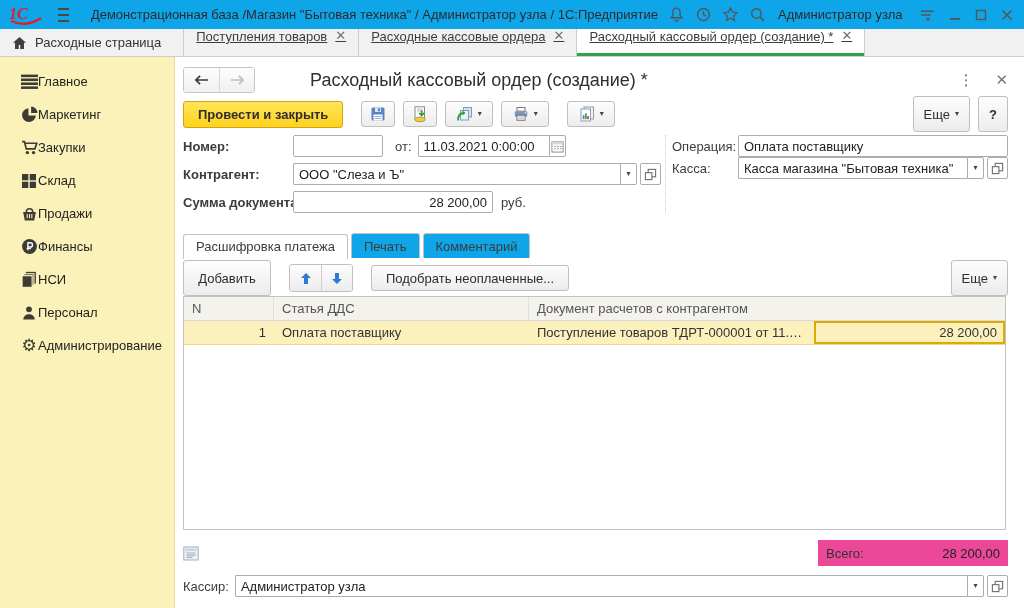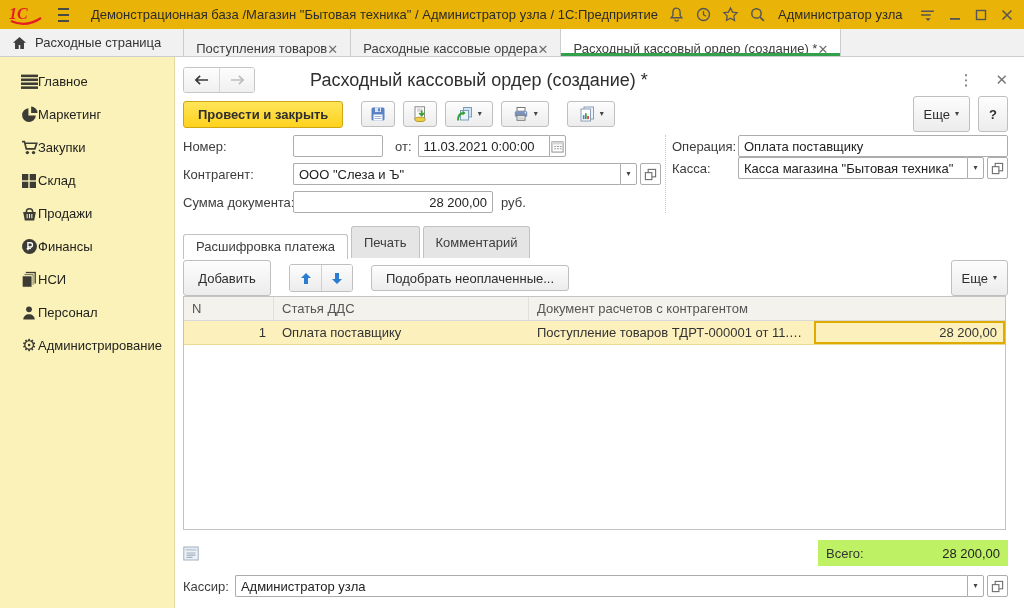--- a/index.html
+++ b/index.html
@@ -1,34 +1,34 @@
 <!DOCTYPE html>
 <html><head>
 <meta charset="utf-8">
 <style>
   * { margin:0; padding:0; box-sizing:border-box; }
   html,body { width:1024px; height:608px; }
   body { font-family:"Liberation Sans", sans-serif; font-size:13px; color:#333; background:#fff; }
   .app { width:1024px; height:608px; display:flex; flex-direction:column; overflow:hidden; }
 
   
-  .titlebar { height:29px; background:#eab308; display:flex; align-items:center; padding:0 10px 0 8px; flex:none; }
+  .titlebar { height:29px; background:#0ea5e9; display:flex; align-items:center; padding:0 10px 0 8px; flex:none; }
   .logo { margin-right:14px; display:flex; align-items:center; }
   .hamburger { width:20px; height:14px; display:flex; flex-direction:column; justify-content:space-between; margin-right:22px; cursor:pointer; }
   .hamburger i { display:block; height:2px; background:#4a4a42; }
   .app-title { font-size:13px; color:#2b2b2b; white-space:nowrap; }
   .tb-spacer { flex:1; }
   .tb-ico { width:26px; height:22px; display:flex; align-items:center; justify-content:center; margin-left:10px; cursor:pointer; }
   .tb-user { margin:0 6px 0 12px; color:#2b2b2b; cursor:pointer; white-space:nowrap; }
   .win-ico { width:26px; height:22px; display:flex; align-items:center; justify-content:center; margin-left:12px; cursor:pointer; color:#555; font-size:15px; }
 
   
   .tabbar { height:28px; background:#f1f1f1; border-bottom:1px solid #cdcdcd; display:flex; align-items:stretch; flex:none; }
   .home-tab { display:flex; align-items:center; gap:8px; padding:0 22px 0 12px; border-right:1px solid #cdcdcd; cursor:pointer; }
-  .tab { display:flex; align-items:flex-end; padding:0 12px; border-right:1px solid #cdcdcd; cursor:pointer; position:relative; color:#3d3d3d; }
+  .tab { display:flex; align-items:flex-start; gap:8px; padding:0 12px; border-right:1px solid #cdcdcd; cursor:pointer; position:relative; color:#3d3d3d;text-decoration:underline; }
   .tab.active { background:#fff; }
   .tab.active::after { content:""; position:absolute; left:0; right:0; bottom:0; height:3px; background:#31a14b; }
   .tab-close { font-size:13px; color:#707070; line-height:1; cursor:pointer; }
 
   
   .content { flex:1; display:flex; min-height:0; }
   .sidebar { width:175px; background:#fbf2ba; flex:none; padding-top:8px; border-right:1px solid #e3dba2; }
   .side-item { height:33px; display:flex; align-items:center; padding-left:20px; cursor:pointer; color:#23231e; }
   .side-item .s-ico { width:18px; height:17px; display:flex; align-items:center; justify-content:center; }
   .gear-glyph { font-size:17px; color:#3c3c34; line-height:1; }
@@ -56,32 +56,32 @@
   .tb-right-spacer { flex:1; }
   .btn-help { width:30px; font-weight:bold; }
 
   
   .fields { margin-top:4px; display:flex; flex:none; }
   .fcol-left { width:478px; display:flex; flex-direction:column; gap:6px; }
   .fcol-sep { border-left:1px dotted #c8c8c8; margin:0 6px 0 4px; }
   .fcol-right { flex:1; display:flex; flex-direction:column; align-self:flex-start; }
   .frow { display:flex; align-items:center; height:22px; }
   .flabel { color:#3c3c3c; white-space:nowrap; }
-  .lab-l { width:110px; flex:none; }
+  .lab-l { width:110px; flex:none;font-weight:bold; }
   .lab-r { width:66px; flex:none; }
   input.tf { height:22px; border:1px solid #acacac; border-radius:2px; padding:0 5px; font-family:"Liberation Sans",sans-serif; font-size:13px; color:#222; background:#fff; outline:none; }
   .combo { display:flex; align-items:stretch; height:22px; }
   .combo input { border-right:none; border-radius:2px 0 0 2px; flex:1; min-width:0; }
   .combo-arrow { width:17px; border:1px solid #acacac; border-radius:0 2px 2px 0; background:#fff; display:flex; align-items:center; justify-content:center; cursor:pointer; }
   .sq-btn { width:21px; height:22px; border:1px solid #acacac; border-radius:2px; background:#fff; display:flex; align-items:center; justify-content:center; cursor:pointer; margin-left:3px; }
   .num-right { text-align:right; }
 
   
   .tabstrip { margin-top:20px; height:25px; display:flex; align-items:flex-end; flex:none; position:relative; z-index:2; }
-  .itab { height:32px; display:flex; align-items:center; padding:0 12px; border:1px solid #c2c2c2; border-bottom:none; border-radius:3px 3px 0 0; background:#e5e5e5; color:#3c3c3c; cursor:pointer; margin-right:3px; }
+  .itab { height:25px; display:flex; align-items:center; padding:0 12px; border:1px solid #c2c2c2; border-bottom:none; border-radius:3px 3px 0 0; background:#0ea5e9; color:#3c3c3c; cursor:pointer; margin-right:3px; }
   .itab.active { background:#fff; height:25px; margin-bottom:-1px; padding-bottom:1px; }
 
   .table-toolbar { height:28px; display:flex; align-items:center; gap:8px; margin:6px 0 4px; flex:none; }
   .updown { display:flex; border:1px solid #bfbfbf; border-radius:3px; overflow:hidden; }
   .ud-btn { width:31px; height:26px; display:flex; align-items:center; justify-content:center; background:linear-gradient(#fdfdfd,#ececec); cursor:pointer; }
   .ud-btn + .ud-btn { border-left:1px solid #cfcfcf; }
 
   
   .grid { flex:1; border:1px solid #c3c3c3; margin-right:2px; display:flex; flex-direction:column; min-height:0; background:#fff; }
   .g-row { display:grid; grid-template-columns:90px 255px 285px 1fr; flex:none; }
@@ -90,21 +90,21 @@
   .g-head .g-cell:last-child { border-right:none; }
   .g-cell { padding:4px 8px; white-space:nowrap; overflow:hidden; text-overflow:ellipsis; }
   .g-data { background:#fcf0bd; border-bottom:1px solid #ecd98f; cursor:pointer; }
   .cell-n { text-align:right; }
   .cell-sum { text-align:right; }
   .cell-selected { box-shadow:inset 0 0 0 2px #e0ab00; background:#fcf0bd; }
   .g-empty { flex:1; }
 
   
   .grid-footer { height:26px; margin-top:10px; display:flex; align-items:center; flex:none; }
-  .total-box { margin-left:auto; width:190px; height:26px; background:#bef264; display:flex; align-items:center; padding:0 8px; gap:8px; }
+  .total-box { margin-left:auto; width:190px; height:26px; background:#ec4899; display:flex; align-items:center; padding:0 8px; gap:8px; }
   .total-box .t-val { flex:1; text-align:right; color:#222; }
 
   
   .cashier-row { height:24px; display:flex; align-items:center; margin:8px 0 10px; flex:none; }
   .cashier-row .flabel { margin-right:6px; }
   .cashier-combo { flex:1; }
 
   svg { display:block; }
 </style>
 </head>

